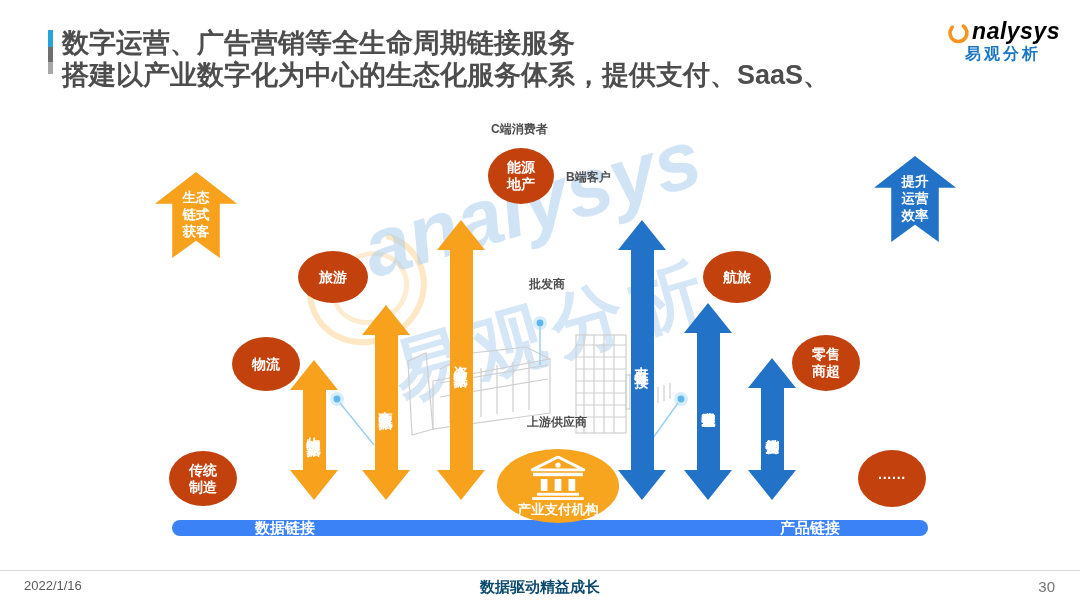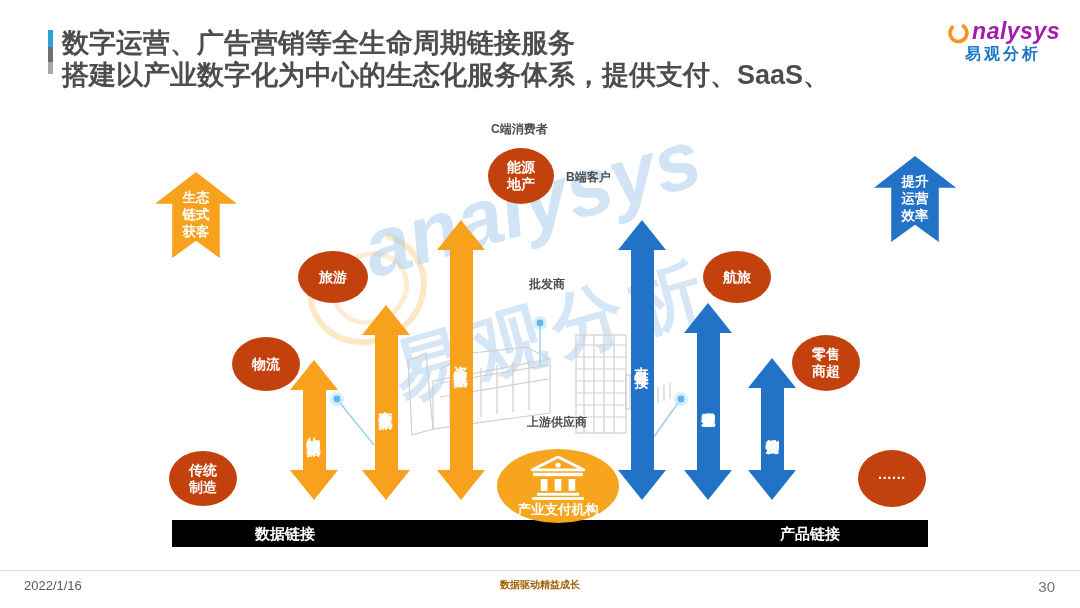--- a/index.html
+++ b/index.html
@@ -12,21 +12,21 @@
 
   
   .accent { left:48px; top:30px; width:5px; height:44px; }
   .accent .seg1 { width:5px; height:17px; background:#29A3DC; }
   .accent .seg2 { width:5px; height:15px; background:#6E6E6E; }
   .accent .seg3 { width:5px; height:12px; background:#A8A8A8; }
   .title { left:62px; top:27px; width:900px; color:#4D4D4D;
            font-size:27px; font-weight:bold; line-height:32px; }
   .logo { right:20px; top:18px; display:flex; flex-direction:column; align-items:center; }
   .logo-row { display:flex; align-items:center; gap:1px; }
-  .logo-brand { color:#a21caf; font-size:23px; font-weight:bold; font-style:italic; letter-spacing:.5px; }
+  .logo-brand { color:#000000; font-size:23px; font-weight:bold; font-style:italic; letter-spacing:.5px; }
   .logo-cn { color:#1A78C2; font-size:16px; font-weight:bold; letter-spacing:3px; margin-top:-1px; }
 
   
   .wm-swirl { left:306px; top:232px; width:122px; height:112px; border-radius:50%;
               border:6px solid rgba(247,161,27,.26); transform:rotate(-28deg);
               border-top-color:transparent; }
   .wm-swirl2 { left:330px; top:252px; width:80px; height:72px; border-radius:50%;
               border:5px solid rgba(247,161,27,.20); transform:rotate(-28deg); }
   .wm-text1 { left:352px; top:206px; font-size:82px; font-weight:bold; font-style:italic;
               color:rgba(171,205,237,.55); transform:rotate(-16deg); transform-origin:left top;
@@ -61,32 +61,32 @@
   .bigarrow span { margin-top:17px; color:#fff; font-weight:bold; font-size:13.5px;
                    line-height:17px; text-align:center; white-space:pre-line; }
 
   
   .hub { left:497px; top:449px; width:122px; height:74px; border-radius:50%;
          background:#F7A41E; z-index:6; display:flex; flex-direction:column;
          align-items:center; padding-top:7px; }
   .hub-label { color:#fff; font-weight:bold; font-size:13.5px; margin-top:1px; white-space:nowrap; }
 
   
-  .bar { left:172px; top:520px; width:756px; height:27px; background:#000000; z-index:5; }
+  .bar { left:172px; top:520px; width:756px; height:16px; background:#3b82f6; z-index:5;border-radius:8px; }
   .bar span { position:absolute; top:50%; transform:translate(-50%,-50%); color:#fff;
               font-weight:bold; font-size:15px; white-space:nowrap; }
 
   
   .cityart { left:300px; top:313px; z-index:1; }
 
   
   .footer { left:0; top:570px; width:1080px; height:38px; border-top:1px solid #DCDCDC; z-index:7; }
   .footer .date { position:absolute; left:24px; top:7px; font-size:13px; color:#595959; }
   .footer .slogan { position:absolute; left:50%; transform:translateX(-50%); top:7px;
-                    font-size:10px; color:#a16207; font-weight:bold; }
+                    font-size:15px; color:#0c4a6e; font-weight:bold; }
   .footer .page { position:absolute; right:25px; top:7px; font-size:15px; color:#737373; }
 </style>
 </head>
 <body>
 
 <div class="abs accent">
   <div class="seg1"></div>
   <div class="seg2"></div>
   <div class="seg3"></div>
 </div>

